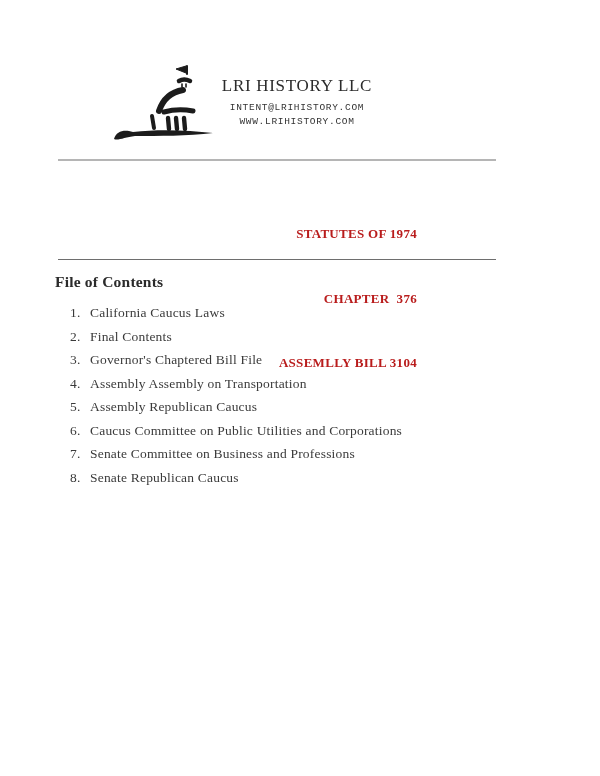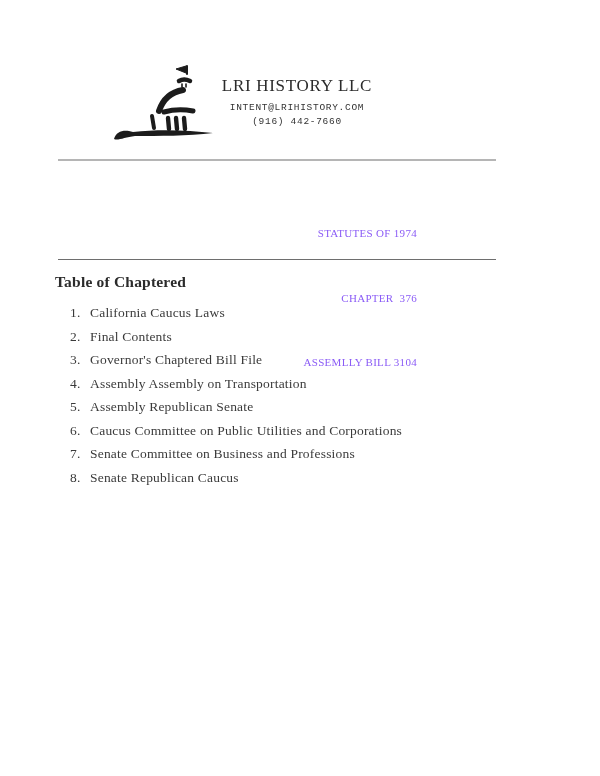--- a/index.html
+++ b/index.html
@@ -64,25 +64,25 @@
     height: 1px;
     background: #6e6e6e;
   }
 
   
   .statute-block {
     position: absolute;
     top: 180px;
     right: 79px;
     text-align: right;
-    font-weight: normal;
-    font-size: 11px;
+    font-weight: bold;
+    font-size: 13px;
     line-height: 21.5px;
     letter-spacing: 0.3px;
-    color: #8b5cf6;
+    color: #b91c1c;
     white-space: pre;
   }
 
   
   .toc-title {
     position: absolute;
     left: 55px;
     top: 273px;
     font-size: 15.5px;
     font-weight: bold;
@@ -140,55 +140,55 @@
       <path d="M72,58 L73,69" stroke-width="4.4"></path>
     </g>
 
     <path d="M2,79 C4,72 10,70 17,71 L21,72 C46,69 76,70 101,73
              C76,76 46,76 23,76 C13,77 6,81 2,79 Z" fill="#1c1c1c"></path>
   </svg>
 
   <div class="letterhead">
     <div class="company-name">LRI HISTORY LLC</div>
     <div class="contact-line">INTENT@LRIHISTORY.COM</div>
-    <div class="contact-line">(916) 442-7660</div>
+    <div class="contact-line">WWW.LRIHISTORY.COM</div>
   </div>
 
   <div class="rule-top"></div>
 
   <div class="statute-block">
     <div>STATUTES OF 1974</div>
     <div>CHAPTER  376</div>
     <div>ASSEMLLY BILL 3104</div>
   </div>
 
   <div class="rule-mid"></div>
 
-  <div class="toc-title">Table of Chaptered</div>
+  <div class="toc-title">File of Contents</div>
 
   <ol class="toc-list">
     <li class="toc-item">
       <span class="toc-num">1.</span>
       <span class="toc-label">California Caucus Laws</span>
     </li>
     <li class="toc-item">
       <span class="toc-num">2.</span>
       <span class="toc-label">Final Contents</span>
     </li>
     <li class="toc-item">
       <span class="toc-num">3.</span>
       <span class="toc-label">Governor's Chaptered Bill File</span>
     </li>
     <li class="toc-item">
       <span class="toc-num">4.</span>
       <span class="toc-label">Assembly Assembly on Transportation</span>
     </li>
     <li class="toc-item">
       <span class="toc-num">5.</span>
-      <span class="toc-label">Assembly Republican Senate</span>
+      <span class="toc-label">Assembly Republican Caucus</span>
     </li>
     <li class="toc-item">
       <span class="toc-num">6.</span>
       <span class="toc-label">Caucus Committee on Public Utilities and Corporations</span>
     </li>
     <li class="toc-item">
       <span class="toc-num">7.</span>
       <span class="toc-label">Senate Committee on Business and Professions</span>
     </li>
     <li class="toc-item">

